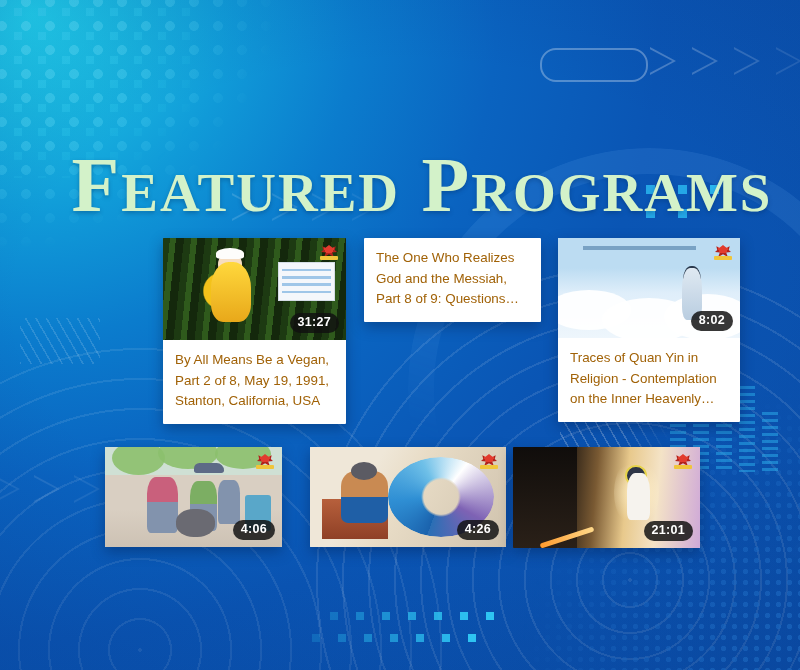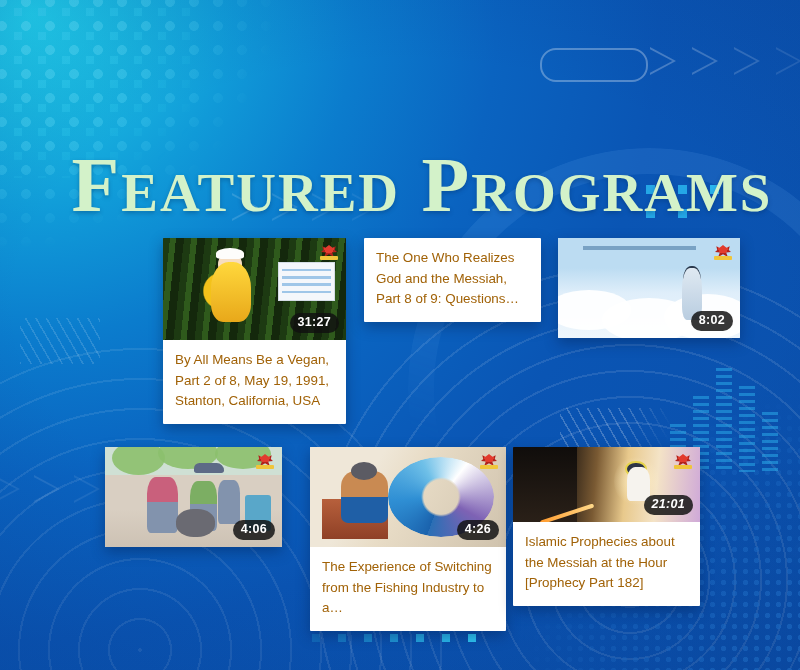--- a/index.html
+++ b/index.html
@@ -321,20 +321,23 @@
         <span class="cl" style="left:58%;top:56%;width:48%;height:46%"></span>
         <span class="hair"></span>
           <span class="fig"></span>
       </div>
       <div class="logo">
           <span class="flame"></span>
           <span class="base"></span>
         </div>
       <div class="duration">8:02</div>
     </div>
+    <div class="meta">
+      <div class="vtitle">Traces of Quan Yin in Religion - Contemplation on the Inner Heavenly…</div>
+    </div>
   </div>
 
   <div class="card" style="left:105px;top:447px;width:177px;">
     <div class="thumb" style="height:100px;">
       <div class="art art-water">
         <span class="tree" style="left:4%;top:-6%;width:30%;height:34%"></span>
         <span class="tree" style="left:30%;top:-10%;width:34%;height:32%"></span>
         <span class="tree" style="left:62%;top:-8%;width:32%;height:30%"></span>
         <span class="car"></span>
           <span class="bin"></span>
@@ -358,38 +361,32 @@
           <span class="boat"></span>
           <span class="man"></span>
           <span class="hd"></span>
       </div>
       <div class="logo">
           <span class="flame"></span>
           <span class="base"></span>
         </div>
       <div class="duration">4:26</div>
     </div>
-    <div class="meta">
-      <div class="vtitle">The Experience of Switching from the Fishing Industry to a…</div>
-    </div>
   </div>
 
   <div class="card" style="left:513px;top:447px;width:187px;">
-    <div class="thumb" style="height:75px;font-style:italic;">
+    <div class="thumb" style="height:101px;">
       <div class="art art-proph">
         <span class="rock"></span>
           <span class="glow"></span>
         <span class="halo"></span>
           <span class="fig"></span>
           <span class="ray"></span>
       </div>
       <div class="logo">
           <span class="flame"></span>
           <span class="base"></span>
         </div>
       <div class="duration">21:01</div>
     </div>
-    <div class="meta">
-      <div class="vtitle">Islamic Prophecies about the Messiah at the Hour [Prophecy Part 182]</div>
-    </div>
   </div>
 
 </div>
 
 </body></html>

